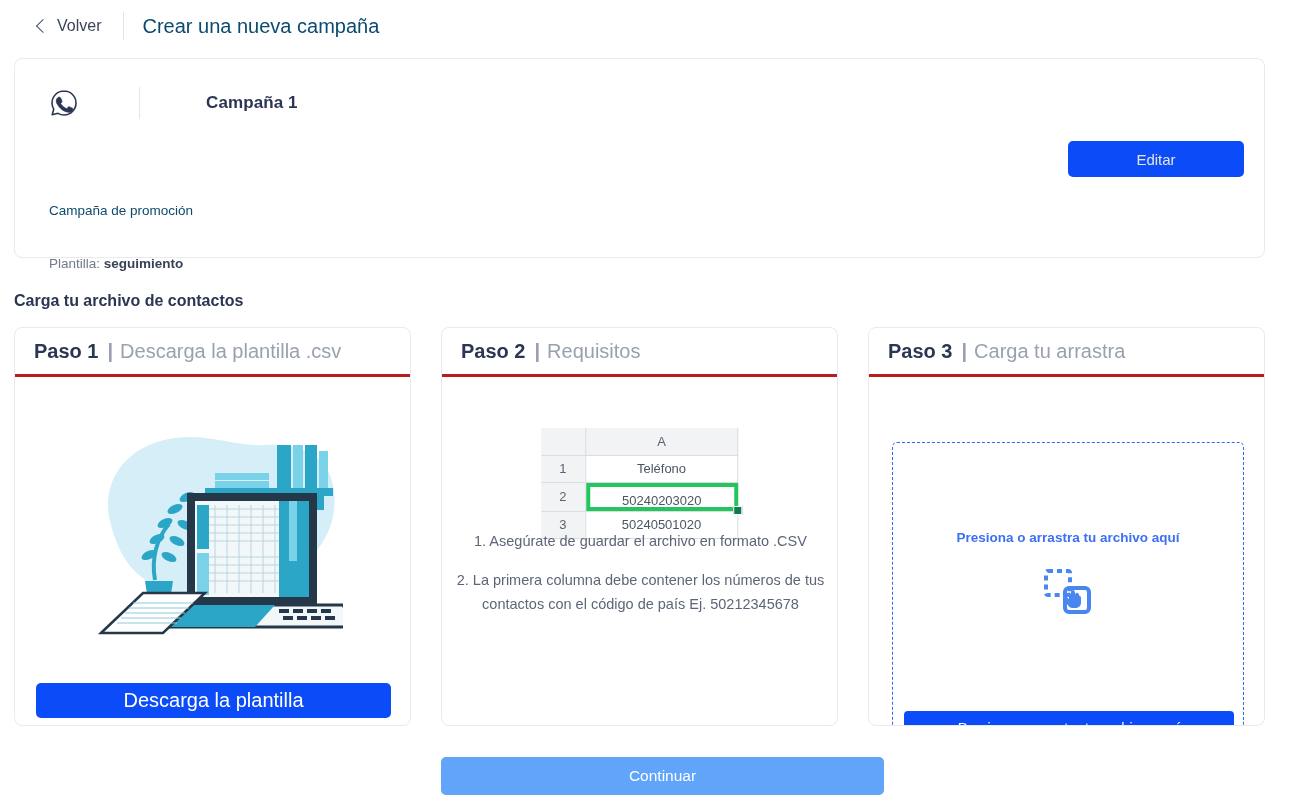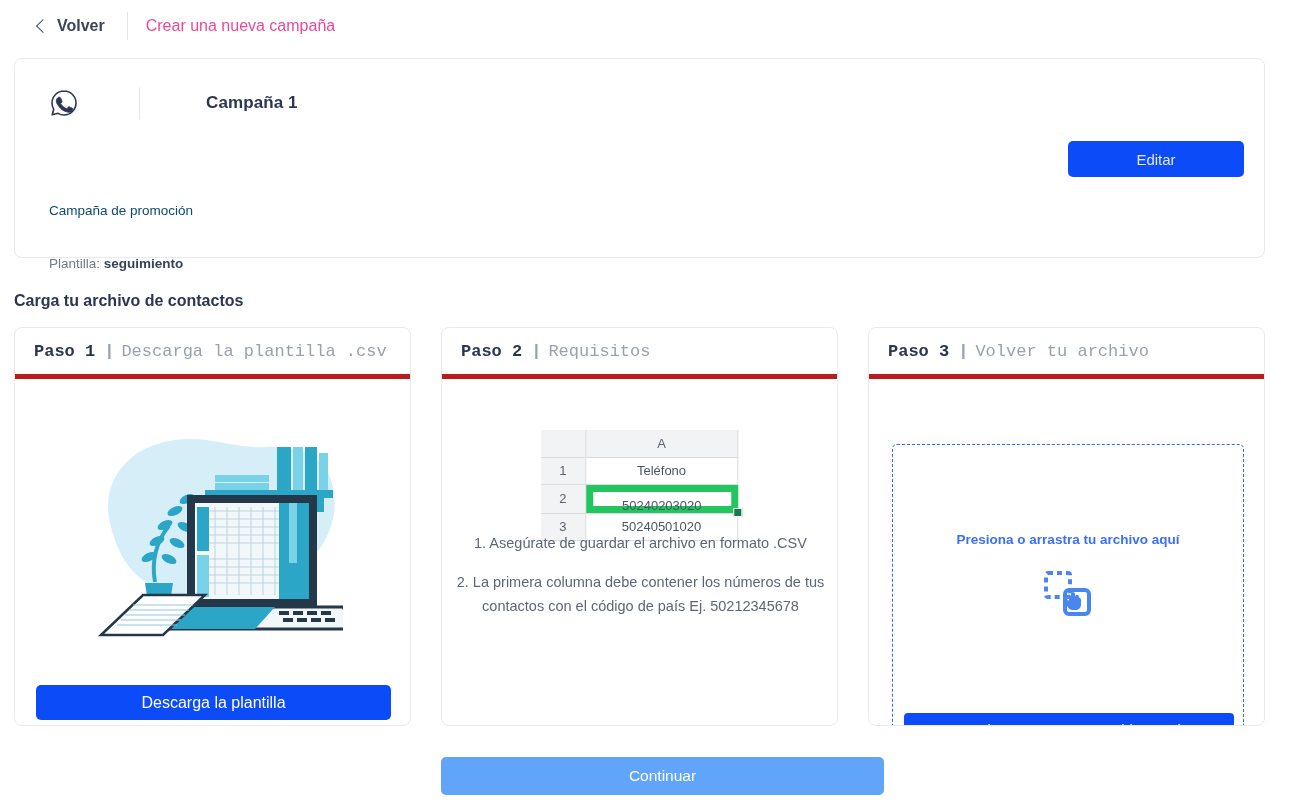--- a/index.html
+++ b/index.html
@@ -13,31 +13,31 @@
   .page{position:relative;width:1299px;height:806px;}
 
   
   .topbar{
     position:absolute;left:0;top:0;width:1299px;height:52px;
     display:flex;align-items:center;
   }
   .back-link{
     display:flex;align-items:center;gap:9px;
     margin-left:38px;cursor:pointer;
-    color:#3b4558;font-size:16px;font-weight:bold;
+    color:#3b4558;font-size:16px;
   }
   .chev{
     display:inline-block;width:9px;height:9px;
     border-left:1.6px solid #44506a;border-bottom:1.6px solid #44506a;
     transform:rotate(45deg);position:relative;top:0px;
   }
   .bar-sep{
     width:1px;height:28px;background:#dfe3ea;margin:0 18px 0 22px;
   }
-  .page-title{font-size:16px;color:#ec4899;}
+  .page-title{font-size:20px;color:#0c4a6e;}
 
   
   .camp-card{
     position:absolute;left:14px;top:58px;width:1251px;height:200px;
     border:1px solid #e8eaee;border-radius:8px;background:#fff;
     box-sizing:border-box;
   }
   .camp-head{
     position:absolute;left:34px;top:28px;display:flex;align-items:center;gap:44px;
   }
@@ -66,53 +66,53 @@
   .steps{
     position:absolute;left:14px;top:327px;width:1251px;height:399px;
     display:flex;gap:30px;
   }
   .step-card{
     width:397px;height:399px;box-sizing:border-box;
     border:1px solid #e8eaee;border-radius:8px;background:#fff;
     position:relative;overflow:hidden;
   }
   .step-head{
-    height:46px;border-bottom:5px solid #b91c1c;
-    display:flex;align-items:center;padding-left:19px;font-size:17px;font-family:Liberation Mono, monospace;
+    height:46px;border-bottom:3px solid #b91c1c;
+    display:flex;align-items:center;padding-left:19px;font-size:20px;
   }
   .step-head .num{font-weight:700;color:#2b3653;}
   .step-head .pipe{font-weight:700;color:#97a0b0;margin:0 7px 0 9px;}
   .step-head .lbl{color:#99a1af;}
   .step-body{position:relative;height:352px;}
 
   
   .illus{position:absolute;left:50%;top:28px;transform:translateX(-50%);}
   .btn-download{
     position:absolute;left:21px;top:306px;width:355px;height:35px;
     background:#0b4bf8;color:#fff;border:none;border-radius:5px;
-    font-family:"Liberation Sans",sans-serif;font-size:16px;cursor:pointer;
+    font-family:"Liberation Sans",sans-serif;font-size:20px;cursor:pointer;
   }
 
   
   .sheet{
     position:absolute;left:50%;top:51px;transform:translateX(-50%);
     border-collapse:collapse;font-size:13px;color:#4b5566;
   }
   .sheet td,.sheet th{
     border:1px solid #dadce0;text-align:center;font-weight:400;
     height:27px;box-sizing:border-box;
   }
   .sheet .corner{width:50px;background:#f1f3f4;border-left:none;border-top:none;}
   .sheet .colhdr{width:152px;background:#f1f3f4;color:#5a6472;border-top:none;}
   .sheet .rowhdr{width:50px;background:#f1f3f4;color:#5a6472;border-left:none;}
   .sheet .cell{width:152px;background:#fff;}
   .sel-wrap{position:relative;padding:0 !important;border:none !important;}
   .sel-cell{
     position:relative;width:152px;height:28px;line-height:28px;
-    border:7px solid #22c55e;box-sizing:border-box;background:#fff;
+    border:4px solid #22c55e;box-sizing:border-box;background:#fff;
   }
   .sel-handle{
     position:absolute;right:-4px;bottom:-4px;width:7px;height:7px;
     background:#137a4b;border:1px solid #fff;
   }
   .reqs{
     position:absolute;left:14px;top:153px;width:369px;
     text-align:center;font-size:14.5px;color:#5d6678;line-height:1.62;
   }
   .reqs p{margin:0 0 16px 0;}
@@ -285,21 +285,21 @@
           <p>1. Asegúrate de guardar el archivo en formato .CSV</p>
           <p>2. La primera columna debe contener los números de tus contactos con el código de país Ej. 50212345678</p>
         </div>
       </div>
     </div>
 
     <div class="step-card">
       <div class="step-head">
         <span class="num">Paso 3</span>
         <span class="pipe">|</span>
-        <span class="lbl">Volver tu archivo</span>
+        <span class="lbl">Carga tu arrastra</span>
       </div>
       <div class="step-body">
         <div class="dropzone">
           <div class="dz-text">Presiona o arrastra tu archivo aquí</div>
           <span class="dz-icon">
             <svg width="50" height="48" viewBox="0 0 50 48" fill="none">
               <rect x="3" y="3" width="24" height="24" rx="2" stroke="#4a86f0" stroke-width="4" stroke-dasharray="5 4"></rect>
               <rect x="22" y="20" width="24" height="24" rx="4" stroke="#4a86f0" stroke-width="4" fill="none"></rect>
               <path d="M24 27c0-1.4 1-2.5 2.2-2.5S28 25.6 28 27v-2.5c0-1.4.9-2.4 2-2.4s2 1 2 2.4V27c0-1.3.9-2.3 2-2.3s2 1 2 2.3v.6c1.1 0 2 1 2 2.3v4.6c0 3.2-2.3 5.5-5.4 5.5h-3.2c-1.6 0-3-.8-4-2.2l-3.6-5.1c-.7-1-.5-2.3.5-3 .9-.6 2-.5 2.7.3l1 1.2V27z" fill="#4a86f0"></path>
             </svg>

